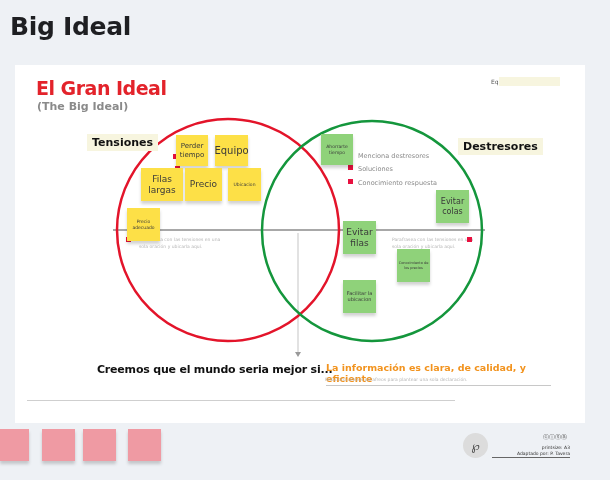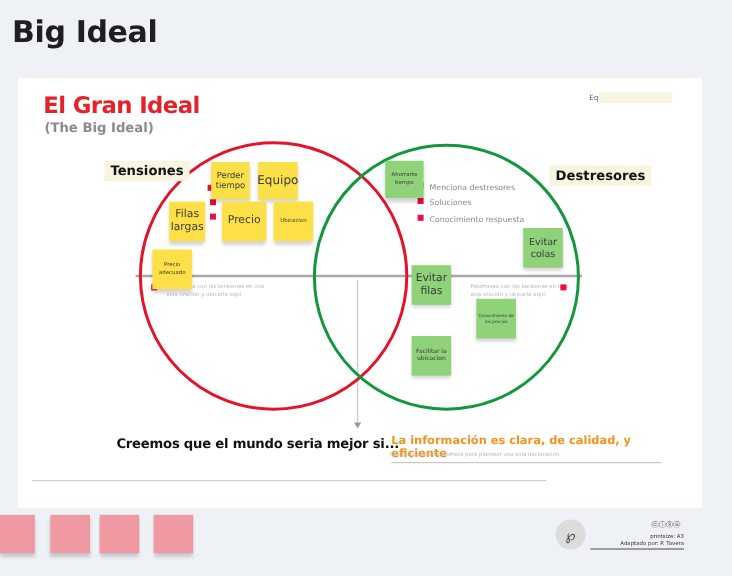--- a/index.html
+++ b/index.html
@@ -98,21 +98,21 @@
       <span class="sq"></span>
     </div>
   <div class="hint" style="left:124px; top:171px; width:90px;">Parafrasea con las tensiones en una sola oración y ubicarla aquí.</div>
   <div class="hint" style="left:377px; top:171px; width:90px;">Parafrasea con las tensiones en una sola oración y ubicarla aquí.</div>
   <div class="bullet" style="left:452px; top:172px;">
       <span class="sq"></span>
     </div>
 
   <div class="sticky pink" style="left:161px; top:70px; width:32px; height:31px; font-size:7px;">Perder tiempo</div>
   <div class="sticky pink" style="left:200px; top:70px; width:33px; height:31px; font-size:10px;">Equipo</div>
-  <div class="sticky pink" style="left:126px; top:103px; width:30px; height:33px; font-size:9px;">Filas largas</div>
+  <div class="sticky pink" style="left:126px; top:103px; width:42px; height:33px; font-size:9px;">Filas largas</div>
   <div class="sticky pink" style="left:170px; top:103px; width:37px; height:33px; font-size:9px;">Precio</div>
   <div class="sticky pink" style="left:213px; top:103px; width:33px; height:33px; font-size:4.5px;">Ubicacion</div>
   <div class="sticky pink" style="left:112px; top:143px; width:33px; height:33px; font-size:4.5px;">Precio adecuado</div>
 
   <div class="sticky green" style="left:306px; top:69px; width:32px; height:31px; font-size:4.5px;">Ahorrarte tiempo</div>
   <div class="sticky green" style="left:421px; top:125px; width:33px; height:33px; font-size:8px;">Evitar colas</div>
   <div class="sticky green" style="left:328px; top:156px; width:33px; height:33px; font-size:9px;">Evitar filas</div>
   <div class="sticky green" style="left:382px; top:184px; width:33px; height:33px; font-size:3.5px;">Conocimiento de los precios</div>
   <div class="sticky green" style="left:328px; top:215px; width:33px; height:33px; font-size:5px;">Facilitar la ubicacion</div>
 

